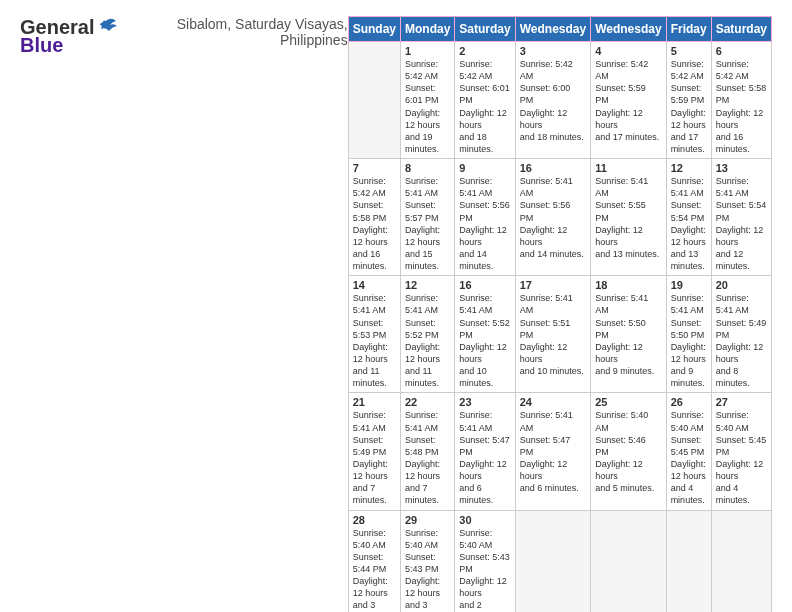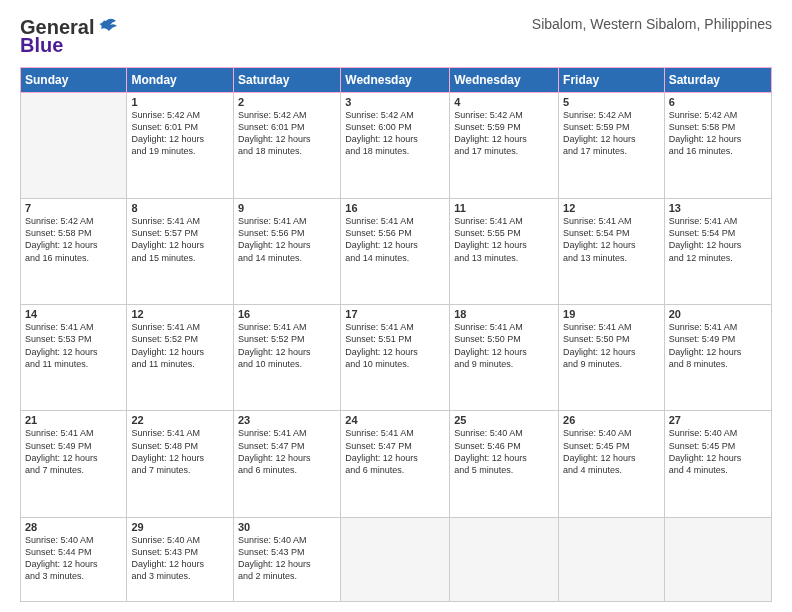--- a/index.html
+++ b/index.html
@@ -8,21 +8,21 @@
       background: #fff;
       width: 792px;
       height: 612px;
       overflow: hidden;
     }
     .page {
       width: 792px;
       height: 612px;
       padding: 16px 20px 10px 20px;
       display: flex;
-      flex-direction: column;
+      flex-direction: row;
     }
     .header {
       display: flex;
       justify-content: space-between;
       align-items: flex-start;
       margin-bottom: 10px;
     }
     .logo {
       display: flex;
       flex-direction: column;
@@ -93,21 +93,21 @@
       <div style="font-size:20px;font-weight:bold;color:#333;line-height:1;">
         <span style="color:#333;">General</span>
       </div>
       <svg width="22" height="22" viewBox="0 0 22 22">
         <path d="M11 4 Q16 1 20 5 Q16 6 14 9 Q18 7 21 10 Q16 11 13 15 Q10 11 5 13 Q7 9 3 8 Q7 7 8 4 Q9 6 11 4Z" fill="#2a6db5"></path>
       </svg>
     </div>
     <div style="font-size:20px;font-weight:bold;color:#4c1d95;margin-top:-4px;">Blue</div>
   </div>
     <div class="title-block">
-      <div class="calendar-subtitle">Sibalom, Western Sibalom, Philippines</div>
+      <div class="calendar-subtitle">Sibalom, Saturday Visayas, Philippines</div>
     </div>
   </div>
 
   <table class="calendar">
     <thead>
       <tr>
       <th>Sunday</th>
           <th>Monday</th>
           <th>Saturday</th>
           <th>Wednesday</th>

